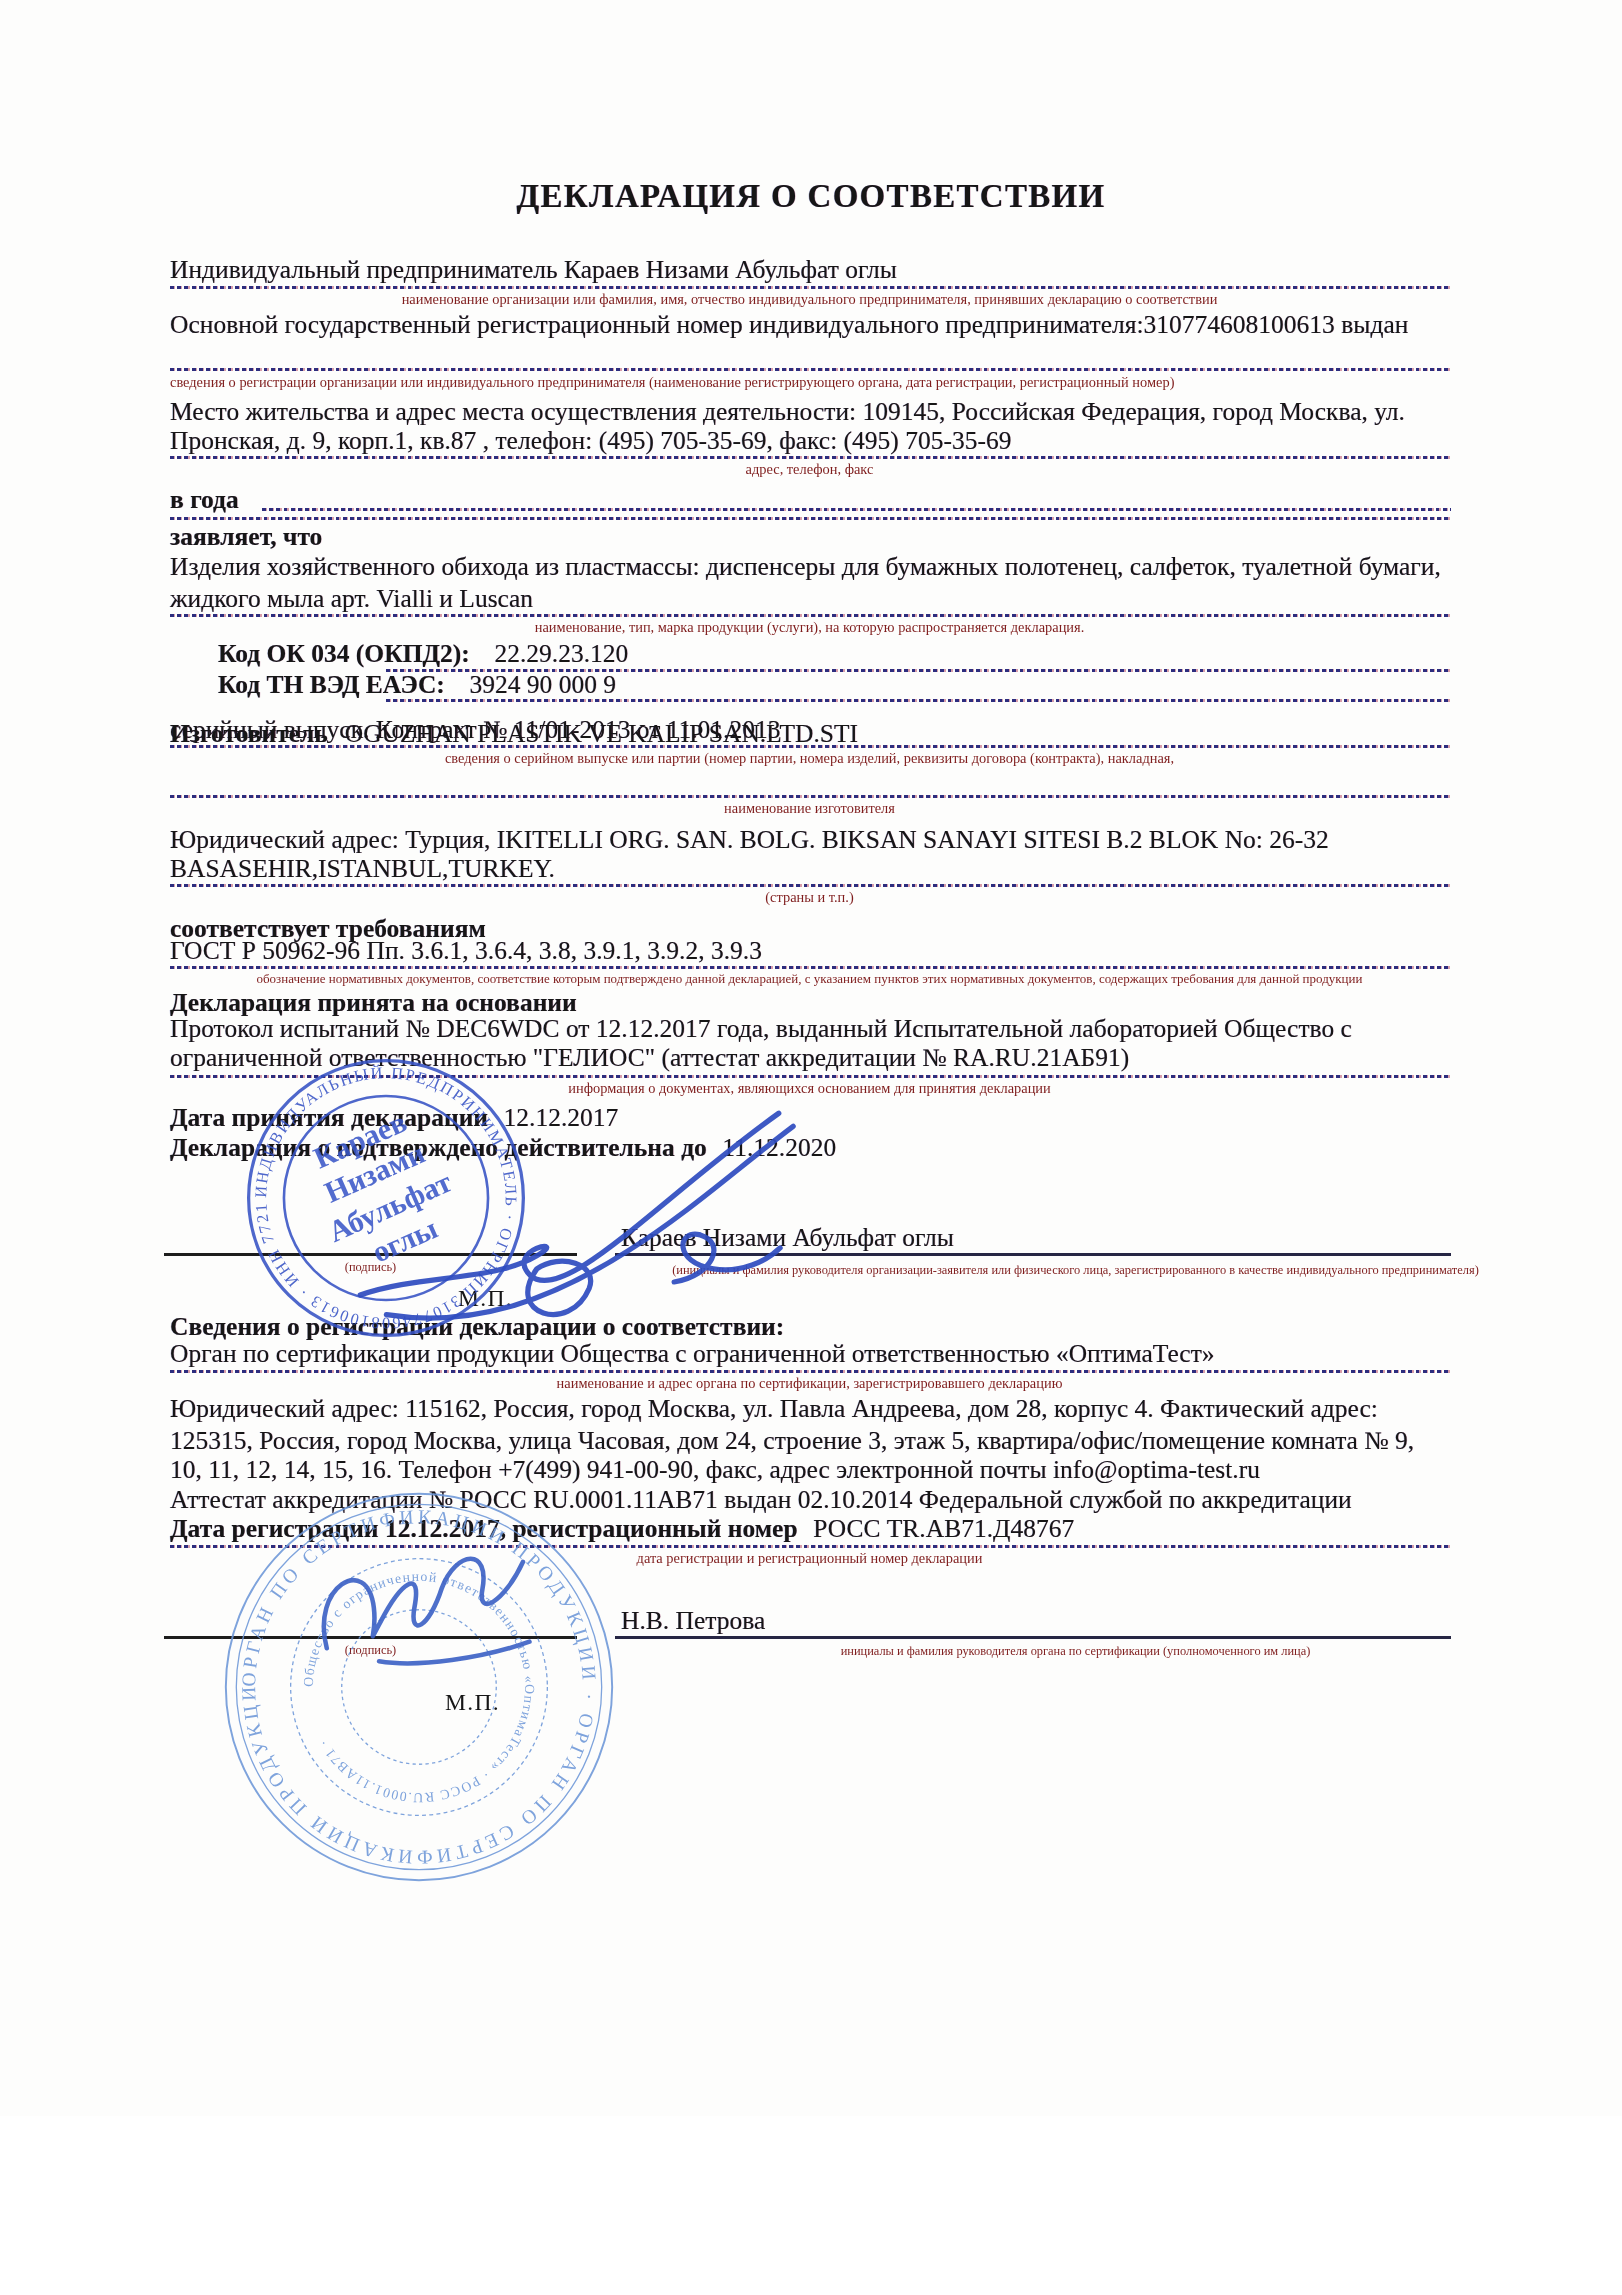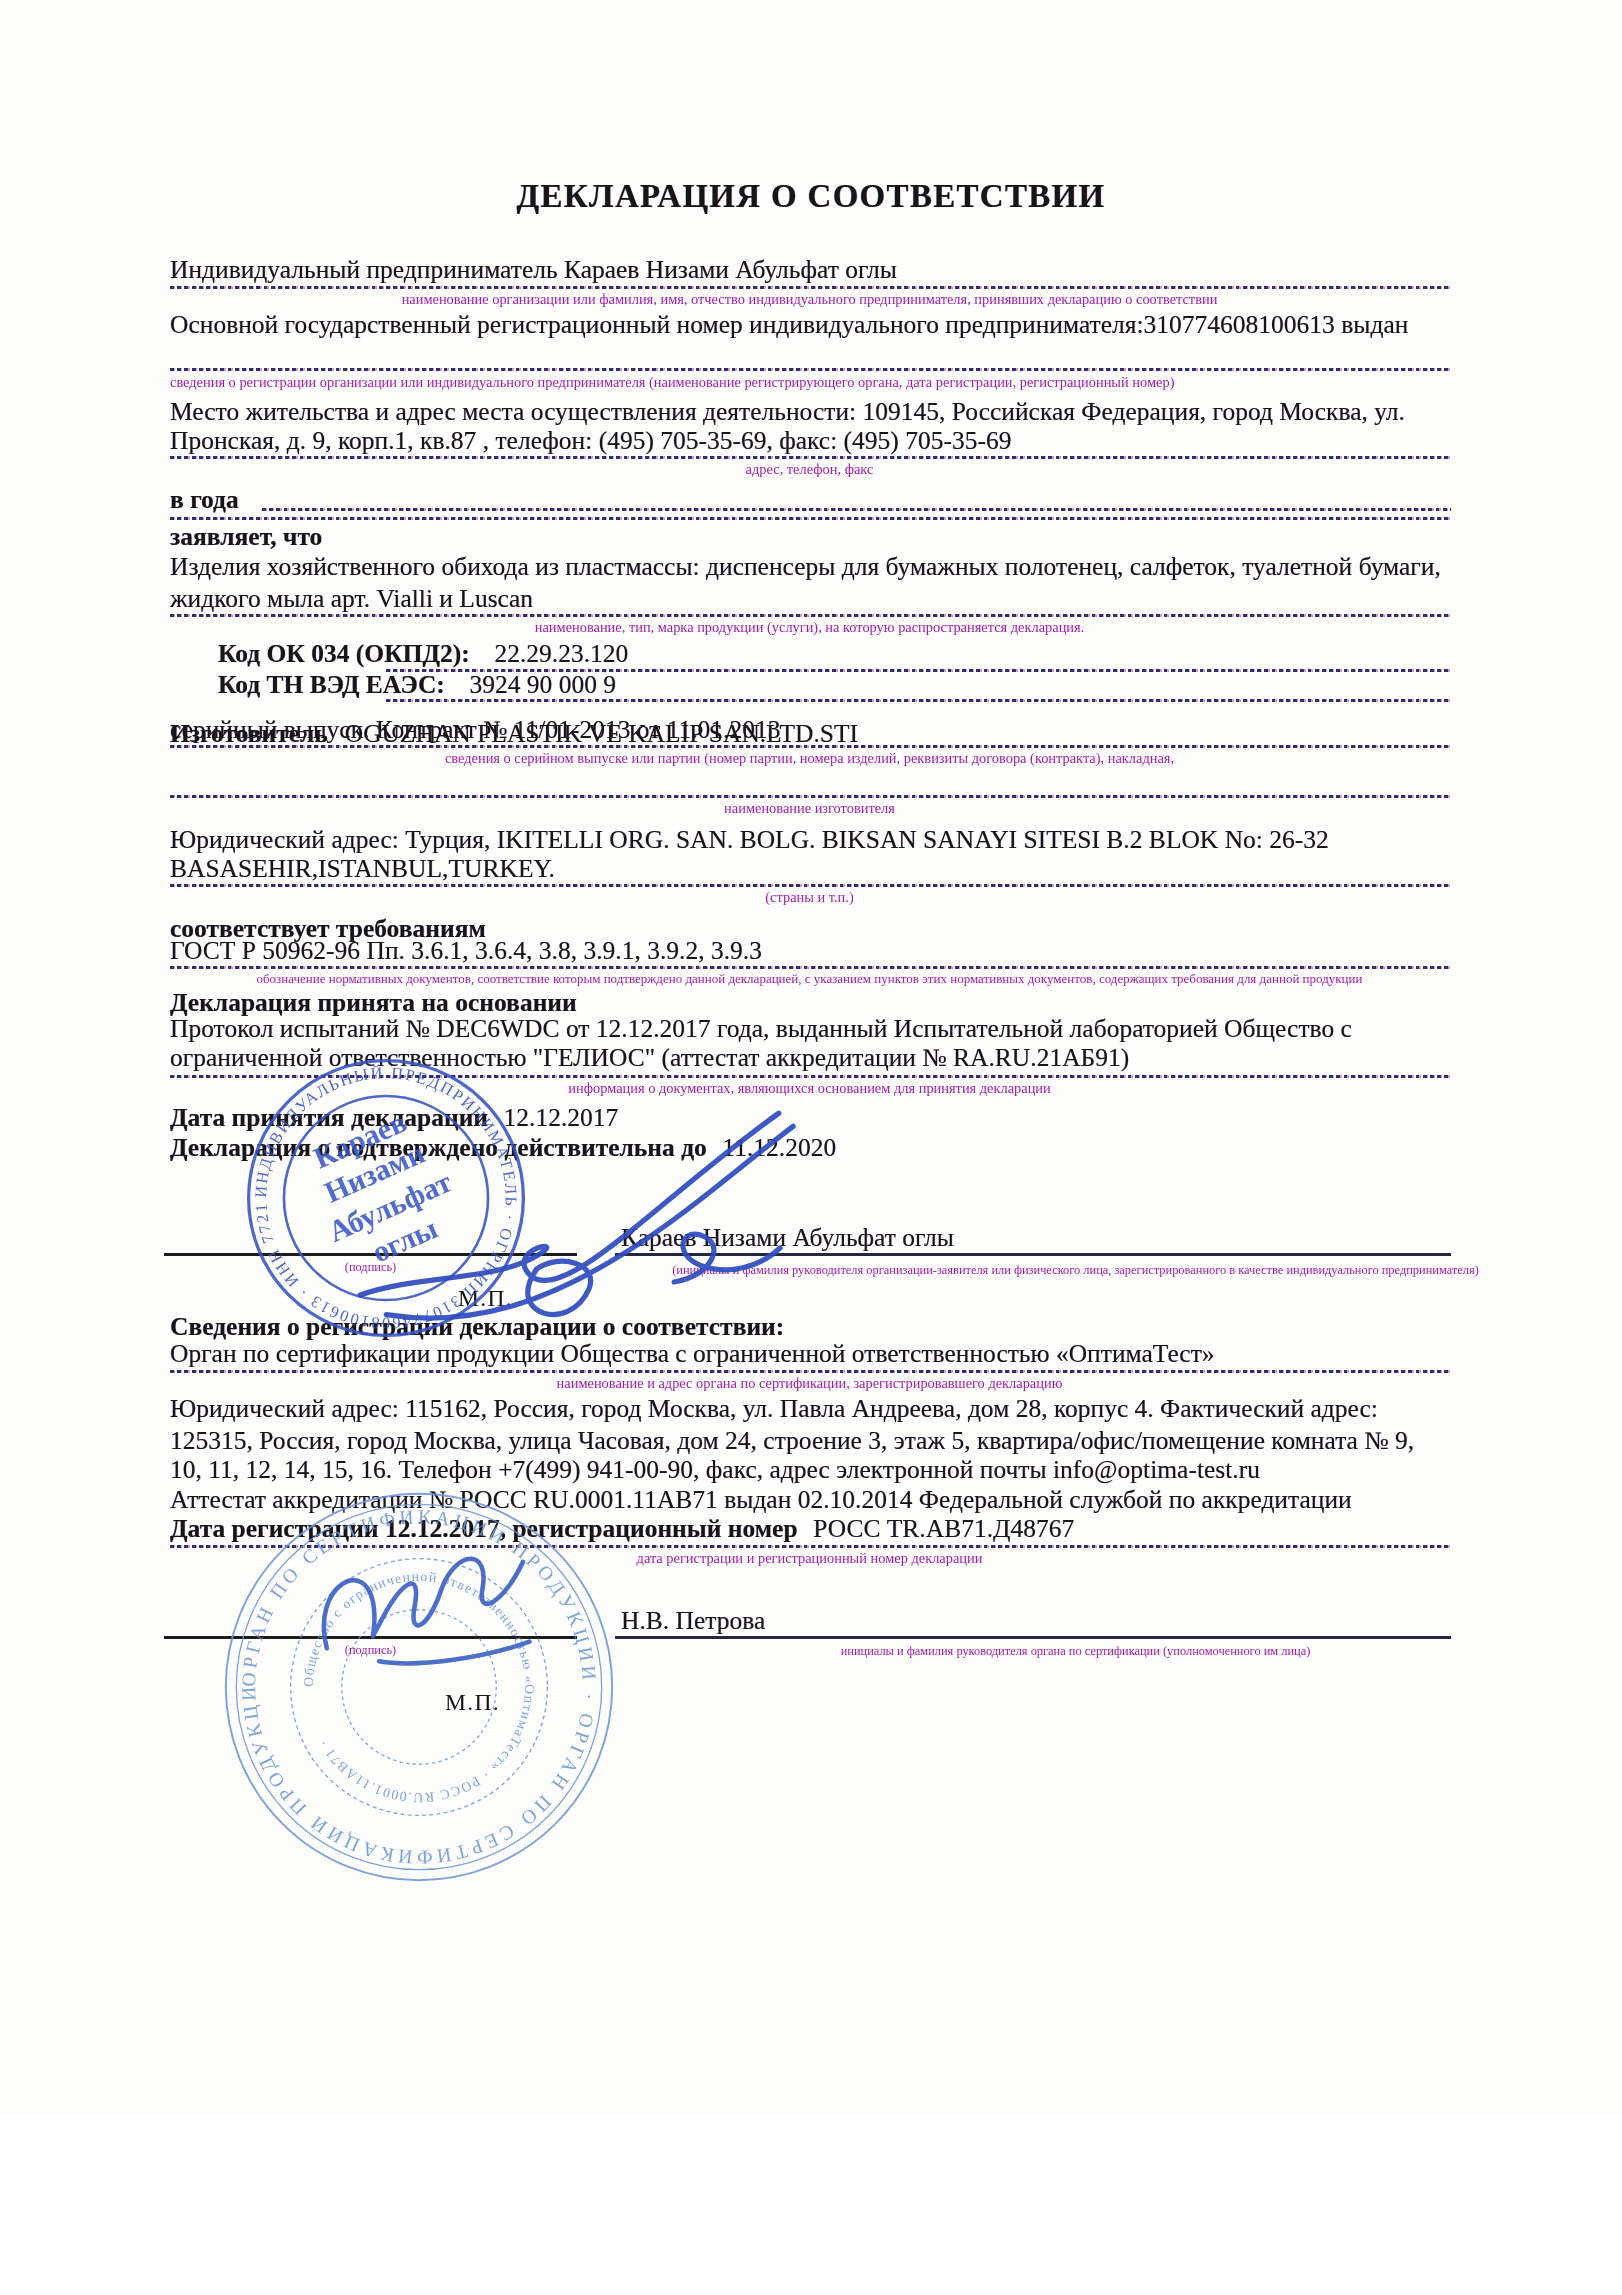--- a/index.html
+++ b/index.html
@@ -4,21 +4,21 @@
 <style>
   html,body{margin:0;padding:0;background:#ffffff;}
   #page{position:relative;width:1622px;height:2116px;background:#fdfdfc;overflow:hidden;
         font-family:"Liberation Serif","DejaVu Serif",serif;color:#161616;}
   .line{position:absolute;left:170px;width:1295px;font-size:25.5px;line-height:1.12;white-space:nowrap;
         text-shadow:0.4px 0 0 rgba(150,30,90,.30), -0.4px 0 0 rgba(30,50,150,.30);}
   .b{font-weight:bold;}
   .title{position:absolute;left:0;top:178px;width:1622px;text-align:center;font-size:33px;
          font-weight:bold;letter-spacing:1.3px;
          text-shadow:0.5px 0 0 rgba(150,30,90,.35), -0.5px 0 0 rgba(30,50,150,.35);}
-  .cap{position:absolute;font-size:14.4px;color:#a21caf;white-space:nowrap;}
+  .cap{position:absolute;font-size:14.4px;color:#7f1d1d;white-space:nowrap;}
   .cap-c{left:170px;width:1279px;text-align:center;}
   .cap-tiny{font-size:12.4px;}
   .dotline{position:absolute;height:2.6px;
            background-image:repeating-linear-gradient(90deg,#2d2d7e 0 3.9px,rgba(170,40,70,.45) 3.9px 5.2px,rgba(255,255,255,0) 5.2px 7.2px);}
   .solidline{position:absolute;height:2.6px;background:#1d1d1d;}
   .mp{position:absolute;font-size:23.6px;letter-spacing:1.3px;}
   .stamp{position:absolute;opacity:.88;}
   .sig{position:absolute;opacity:.92;}
   .valuecol{display:inline-block;min-width:216px;margin-left:48px;}
   .artifact-dot{position:absolute;left:54px;top:2265px;width:7.9px;height:9.8px;border-radius:3.9px;background:#1b1b1b;transform:rotate(18deg);}

